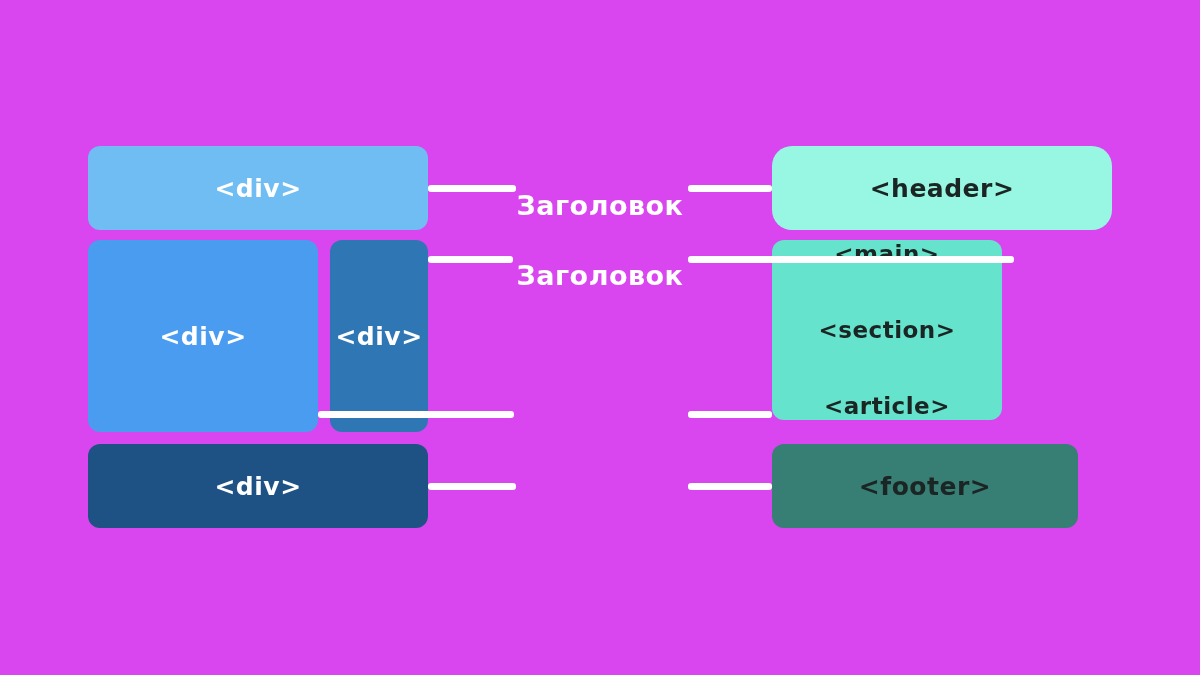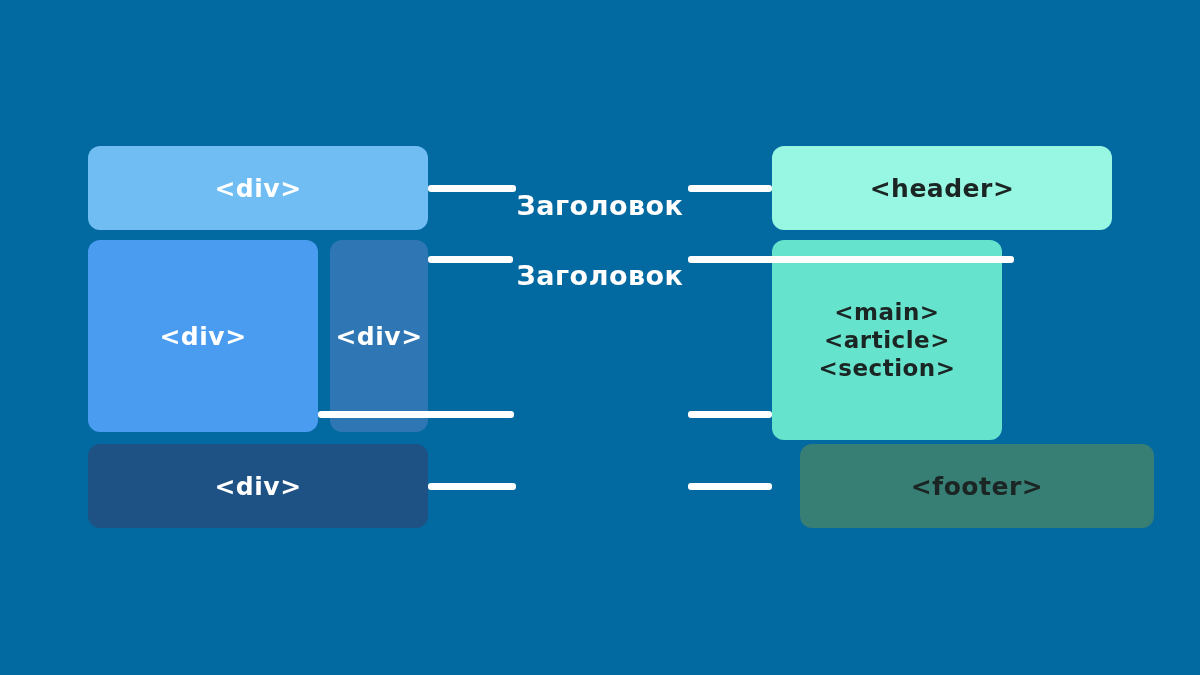--- a/index.html
+++ b/index.html
@@ -52,50 +52,50 @@
     letter-spacing: 0.5px;
     color: #ffffff;
     z-index: 2;
     white-space: nowrap;
     margin-top: 17px;
   }
 </style>
 </head>
 <body>
 
-<div class="canvas" style="background-color: #0369a1; text-decoration: underline;">
+<div class="canvas" style="background-color: #d946ef; text-decoration: underline;">
 
   <div class="box" style="left: 88px; top: 146px; width: 340px; height: 84px; background-color: rgb(111, 189, 242);">
     <span class="box-label" style="color: rgb(255, 255, 255);">&lt;div&gt;</span>
   </div>
 
   <div class="box" style="left: 88px; top: 240px; width: 230px; height: 192px; background-color: rgb(74, 156, 240);">
     <span class="box-label" style="color: rgb(255, 255, 255);">&lt;div&gt;</span>
   </div>
 
   <div class="box" style="left: 330px; top: 240px; width: 98px; height: 192px; background-color: rgb(47, 118, 181);">
     <span class="box-label" style="color: rgb(255, 255, 255);">&lt;div&gt;</span>
   </div>
 
   <div class="box" style="left: 88px; top: 444px; width: 340px; height: 84px; background-color: rgb(30, 82, 133);">
     <span class="box-label" style="color: rgb(255, 255, 255);">&lt;div&gt;</span>
   </div>
 
-  <div class="box" style="left: 772px; top: 146px; width: 340px; height: 84px; background-color: rgb(152, 247, 226);">
+  <div class="box" style="left: 772px; top: 146px; width: 340px; height: 84px; background-color: rgb(152, 247, 226); border-radius: 20px;">
     <span class="box-label" style="color: rgb(27, 37, 35);">&lt;header&gt;</span>
   </div>
 
-  <div class="box" style="left: 772px; top: 240px; width: 230px; height: 200px; background-color: rgb(102, 227, 204);">
+  <div class="box" style="left: 772px; top: 240px; width: 230px; height: 180px; background-color: rgb(102, 227, 204); justify-content: space-between;">
     <span class="box-label multi" style="color: rgb(27, 37, 35);">&lt;main&gt;</span>
+    <span class="box-label multi" style="color: rgb(27, 37, 35);">&lt;section&gt;</span>
     <span class="box-label multi" style="color: rgb(27, 37, 35);">&lt;article&gt;</span>
-    <span class="box-label multi" style="color: rgb(27, 37, 35);">&lt;section&gt;</span>
   </div>
 
 
-  <div class="box" style="left: 772px; top: 444px; width: 354px; height: 84px; background-color: rgb(55, 126, 116); margin-left: 28px;">
+  <div class="box" style="left: 772px; top: 444px; width: 306px; height: 84px; background-color: rgb(55, 126, 116);">
     <span class="box-label" style="color: rgb(27, 37, 35);">&lt;footer&gt;</span>
   </div>
 
   <div class="connector" style="left: 428px; top: 185px; width: 88px; background-color: rgb(255, 255, 255);"></div>
   <div class="connector" style="left: 688px; top: 185px; width: 84px; background-color: rgb(255, 255, 255);"></div>
 
   <div class="connector" style="left: 428px; top: 256px; width: 85px; background-color: rgb(255, 255, 255);"></div>
   <div class="connector" style="left: 688px; top: 256px; width: 326px; background-color: rgb(255, 255, 255);"></div>
 
   <div class="connector" style="left: 318px; top: 411px; width: 196px; background-color: rgb(255, 255, 255);"></div>

